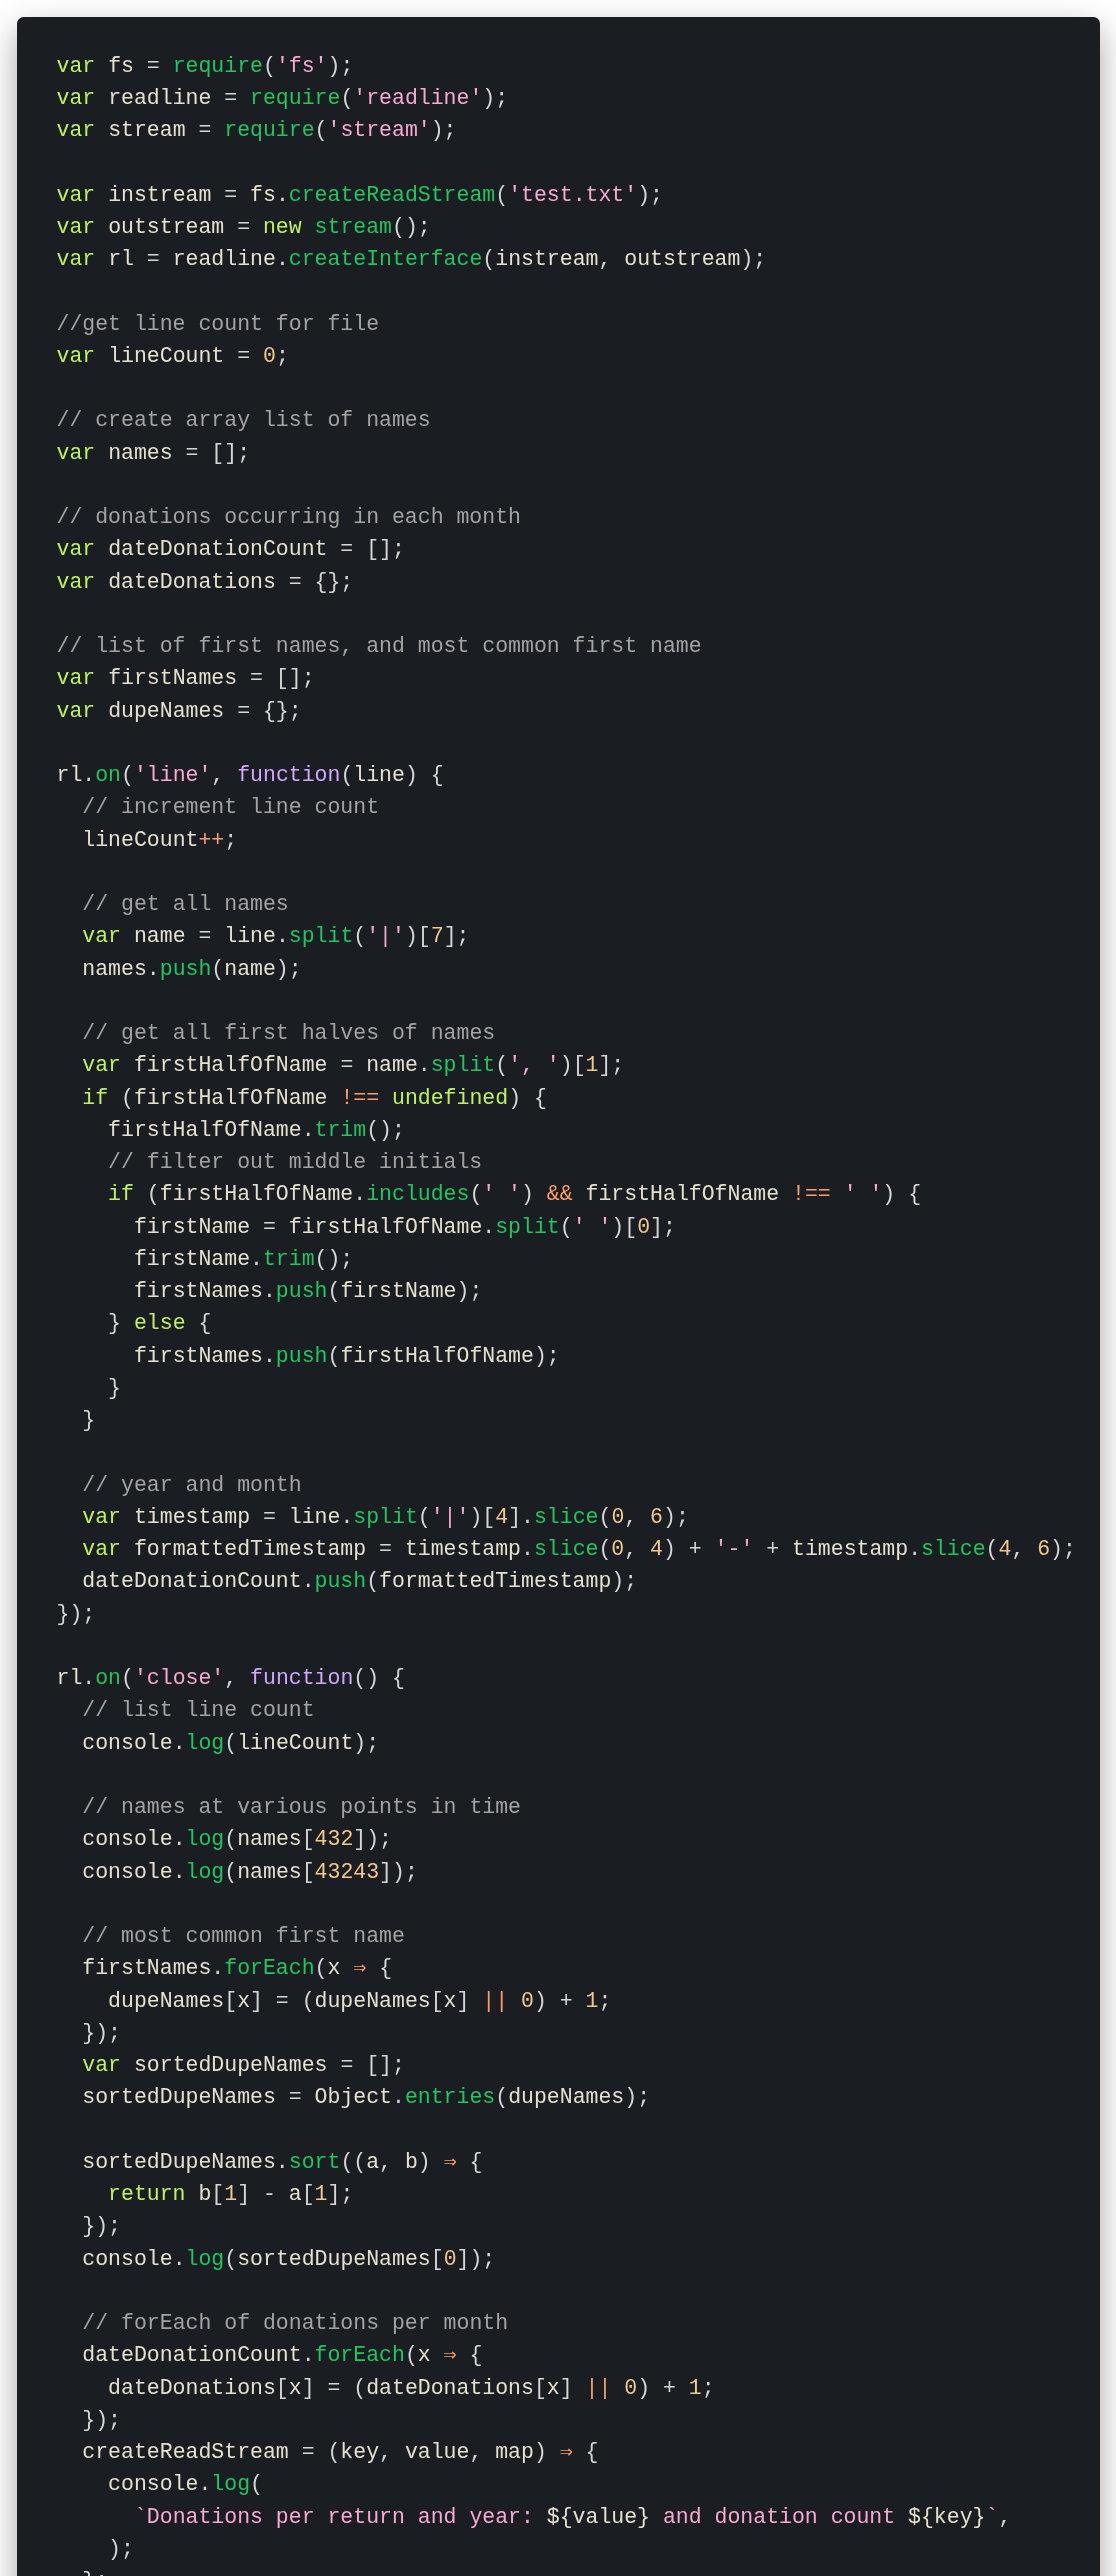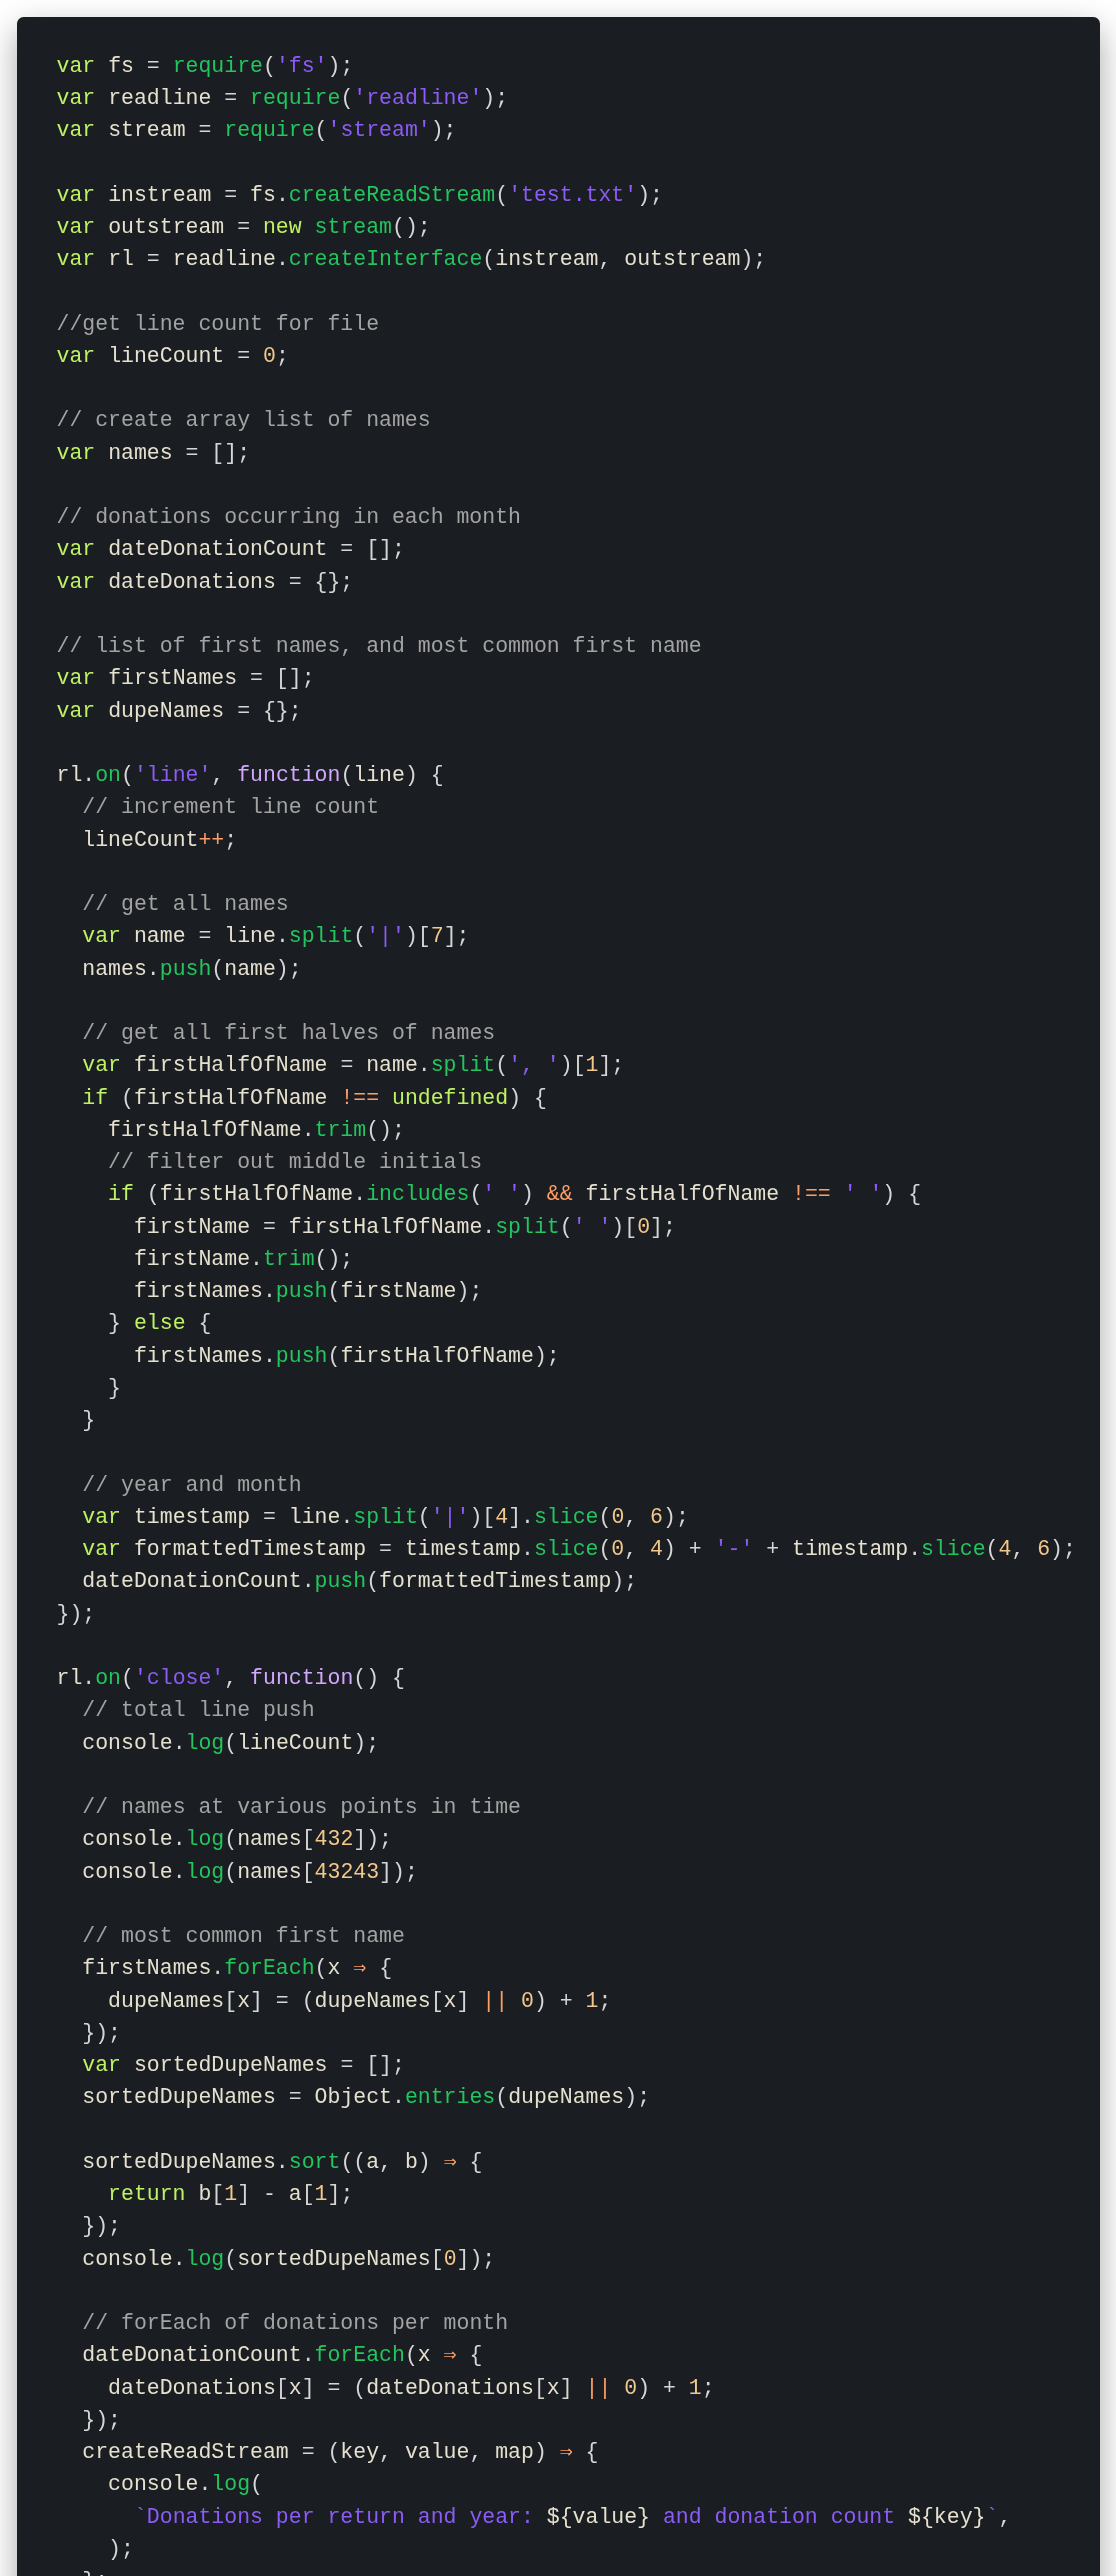--- a/index.html
+++ b/index.html
@@ -23,21 +23,21 @@
   pre {
     margin: 0;
     font-family: "SFMono-Regular", Consolas, "Liberation Mono", Menlo, monospace;
     font-size: 21.5px;
     line-height: 1.5;
     color: #d6d6d6;
     white-space: pre;
   }
   .kw { color: #bef264; }            
   .fn { color: #d2a8ff; }            
-  .str { color: #8b5cf6; }           
+  .str { color: #f9a8d4; }           
   .num { color: #f2c88c; }           
   .cmt2 { color: #a3a3a3; }          
   .id { color: #e6e1cf; }            
   .op { color: #ff9e64; }
   .call { color: #22c55e; }        
 </style>
 </head>
 <body>
 
 <div class="frame">
@@ -86,21 +86,21 @@
     }
   }
 
   <span class="cmt2">// year and month</span>
   <span class="kw">var</span> <span class="id">timestamp</span> = <span class="id">line</span>.<span class="call">split</span>(<span class="str">'|'</span>)[<span class="num">4</span>].<span class="call">slice</span>(<span class="num">0</span>, <span class="num">6</span>);
   <span class="kw">var</span> <span class="id">formattedTimestamp</span> = <span class="id">timestamp</span>.<span class="call">slice</span>(<span class="num">0</span>, <span class="num">4</span>) + <span class="str">'-'</span> + <span class="id">timestamp</span>.<span class="call">slice</span>(<span class="num">4</span>, <span class="num">6</span>);
   <span class="id">dateDonationCount</span>.<span class="call">push</span>(<span class="id">formattedTimestamp</span>);
 });
 
 <span class="id">rl</span>.<span class="call">on</span>(<span class="str">'close'</span>, <span class="fn">function</span>() {
-  <span class="cmt2">// total line push</span>
+  <span class="cmt2">// list line count</span>
   <span class="id">console</span>.<span class="call">log</span>(<span class="id">lineCount</span>);
 
   <span class="cmt2">// names at various points in time</span>
   <span class="id">console</span>.<span class="call">log</span>(<span class="id">names</span>[<span class="num">432</span>]);
   <span class="id">console</span>.<span class="call">log</span>(<span class="id">names</span>[<span class="num">43243</span>]);
 
   <span class="cmt2">// most common first name</span>
   <span class="id">firstNames</span>.<span class="call">forEach</span>(<span class="id">x</span> <span class="op">⇒</span> {
     <span class="id">dupeNames</span>[<span class="id">x</span>] = (<span class="id">dupeNames</span>[<span class="id">x</span>] <span class="op">||</span> <span class="num">0</span>) + <span class="num">1</span>;
   });

